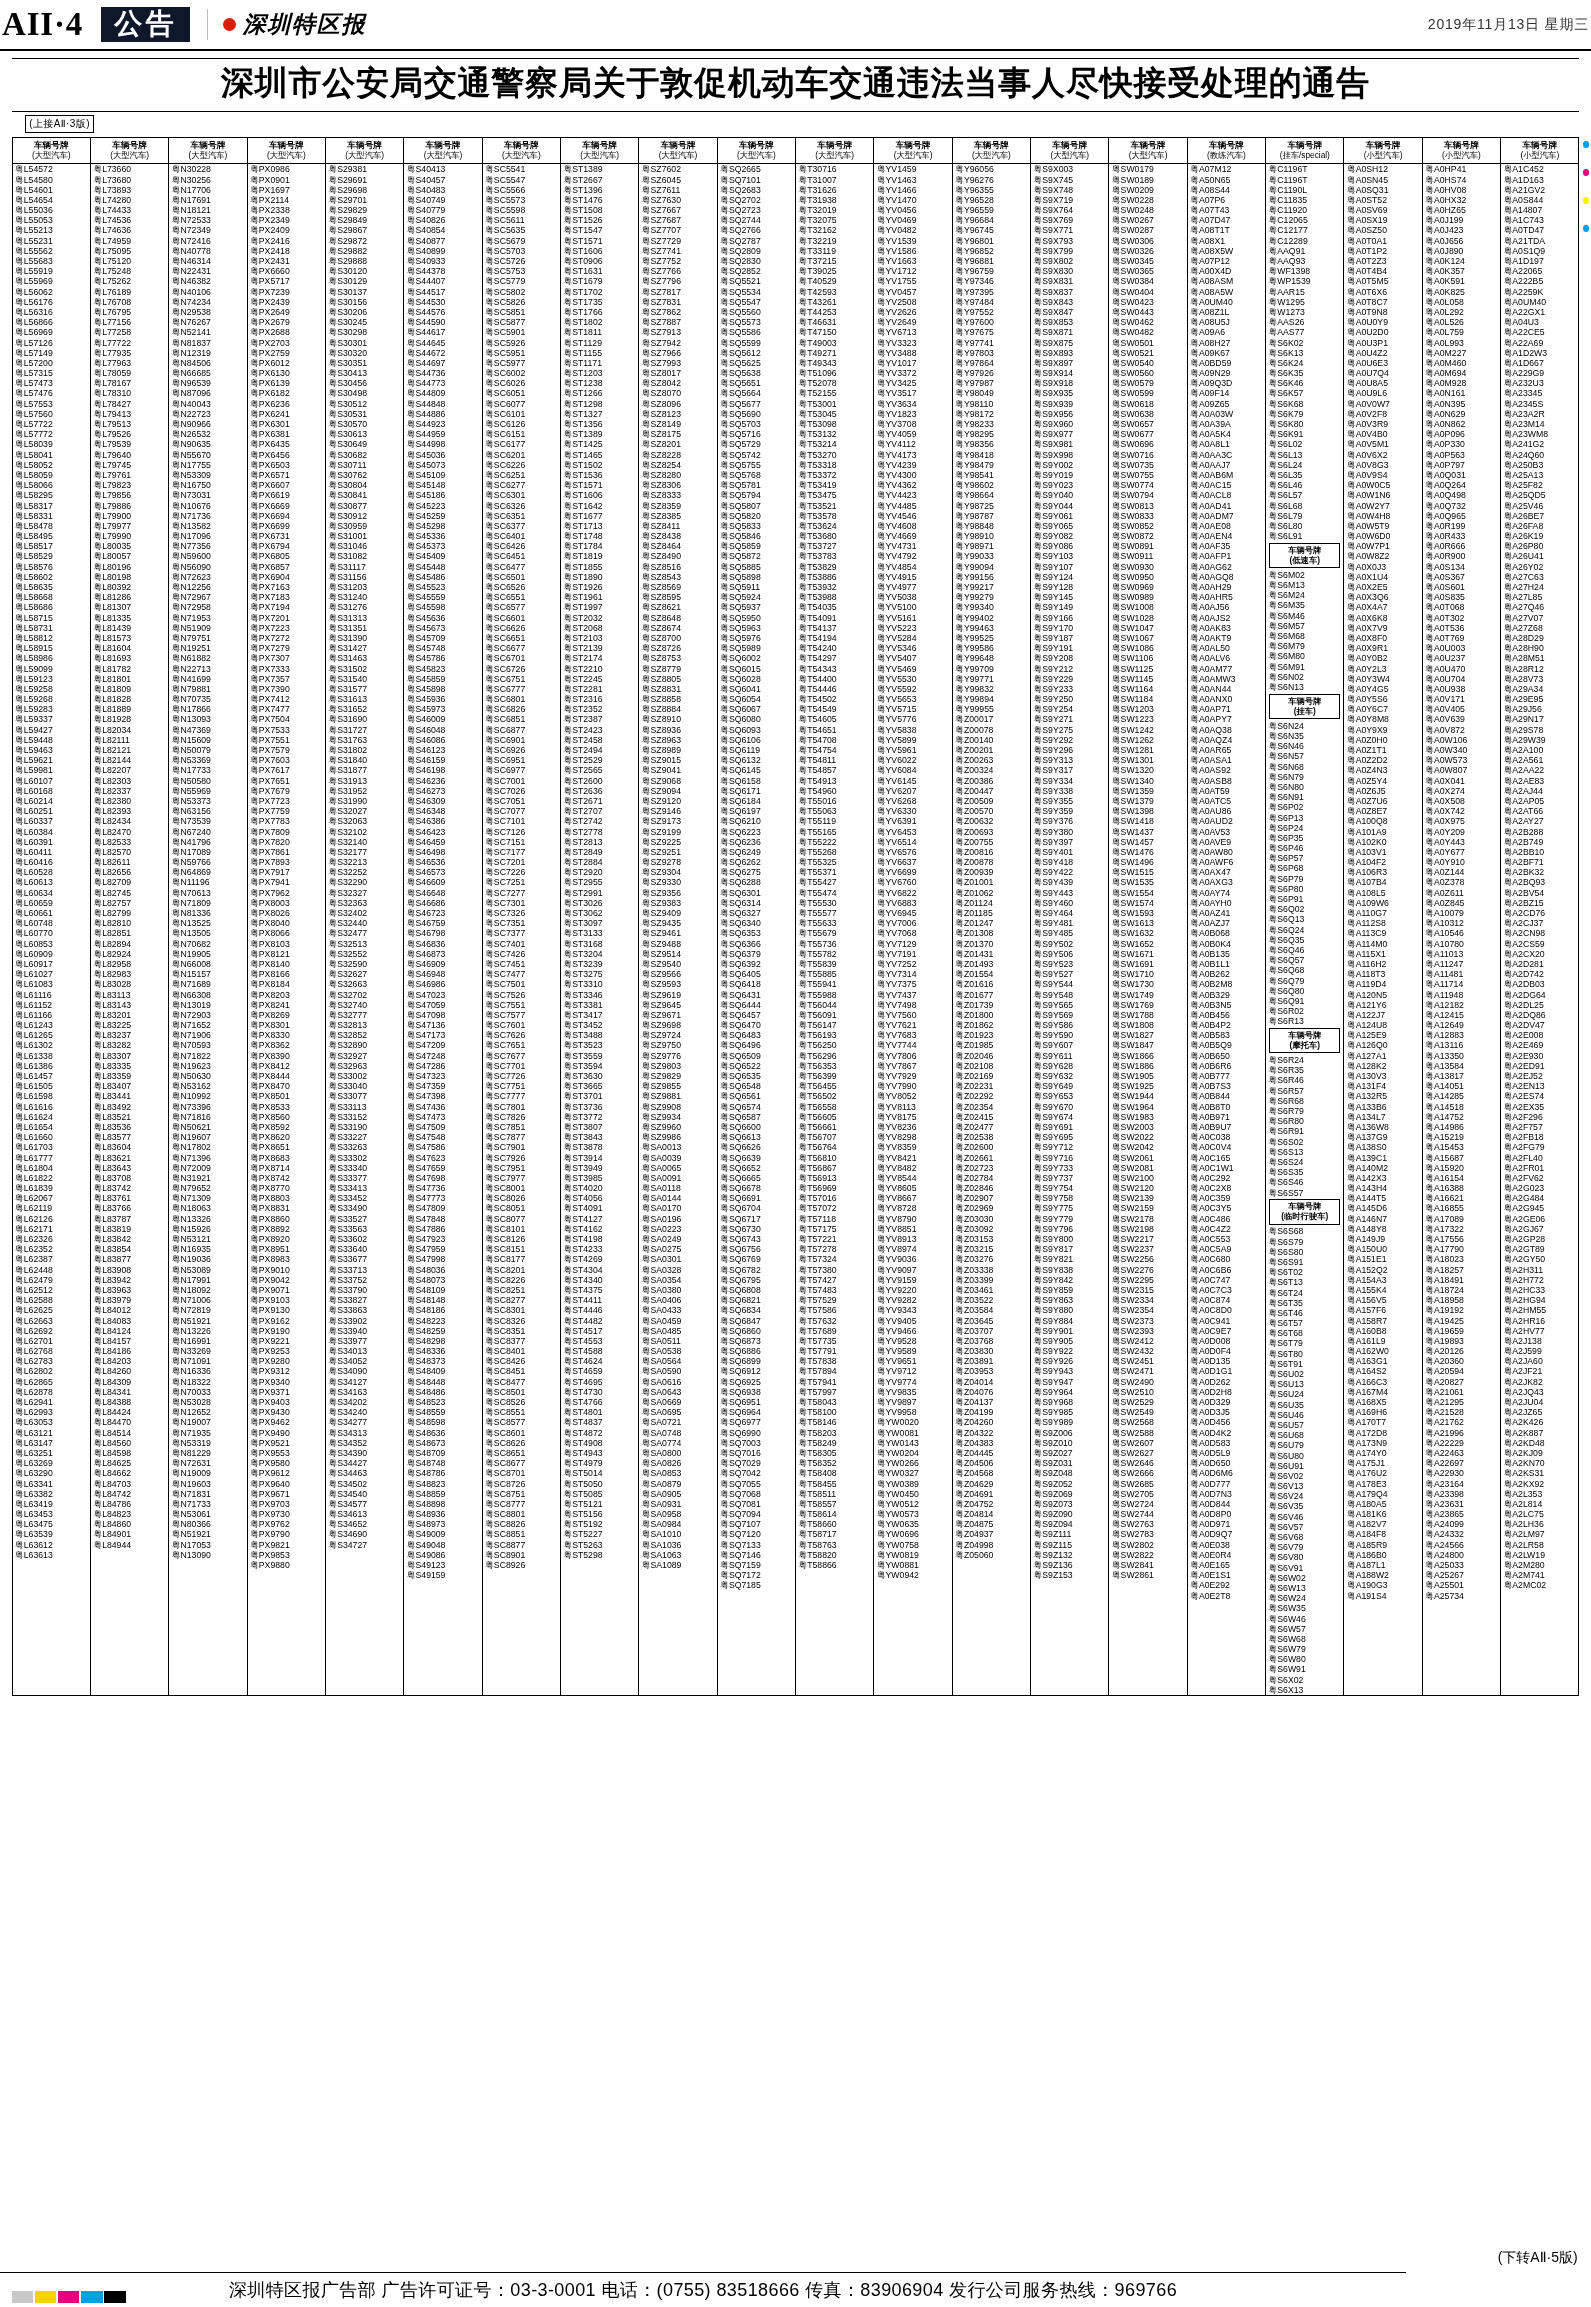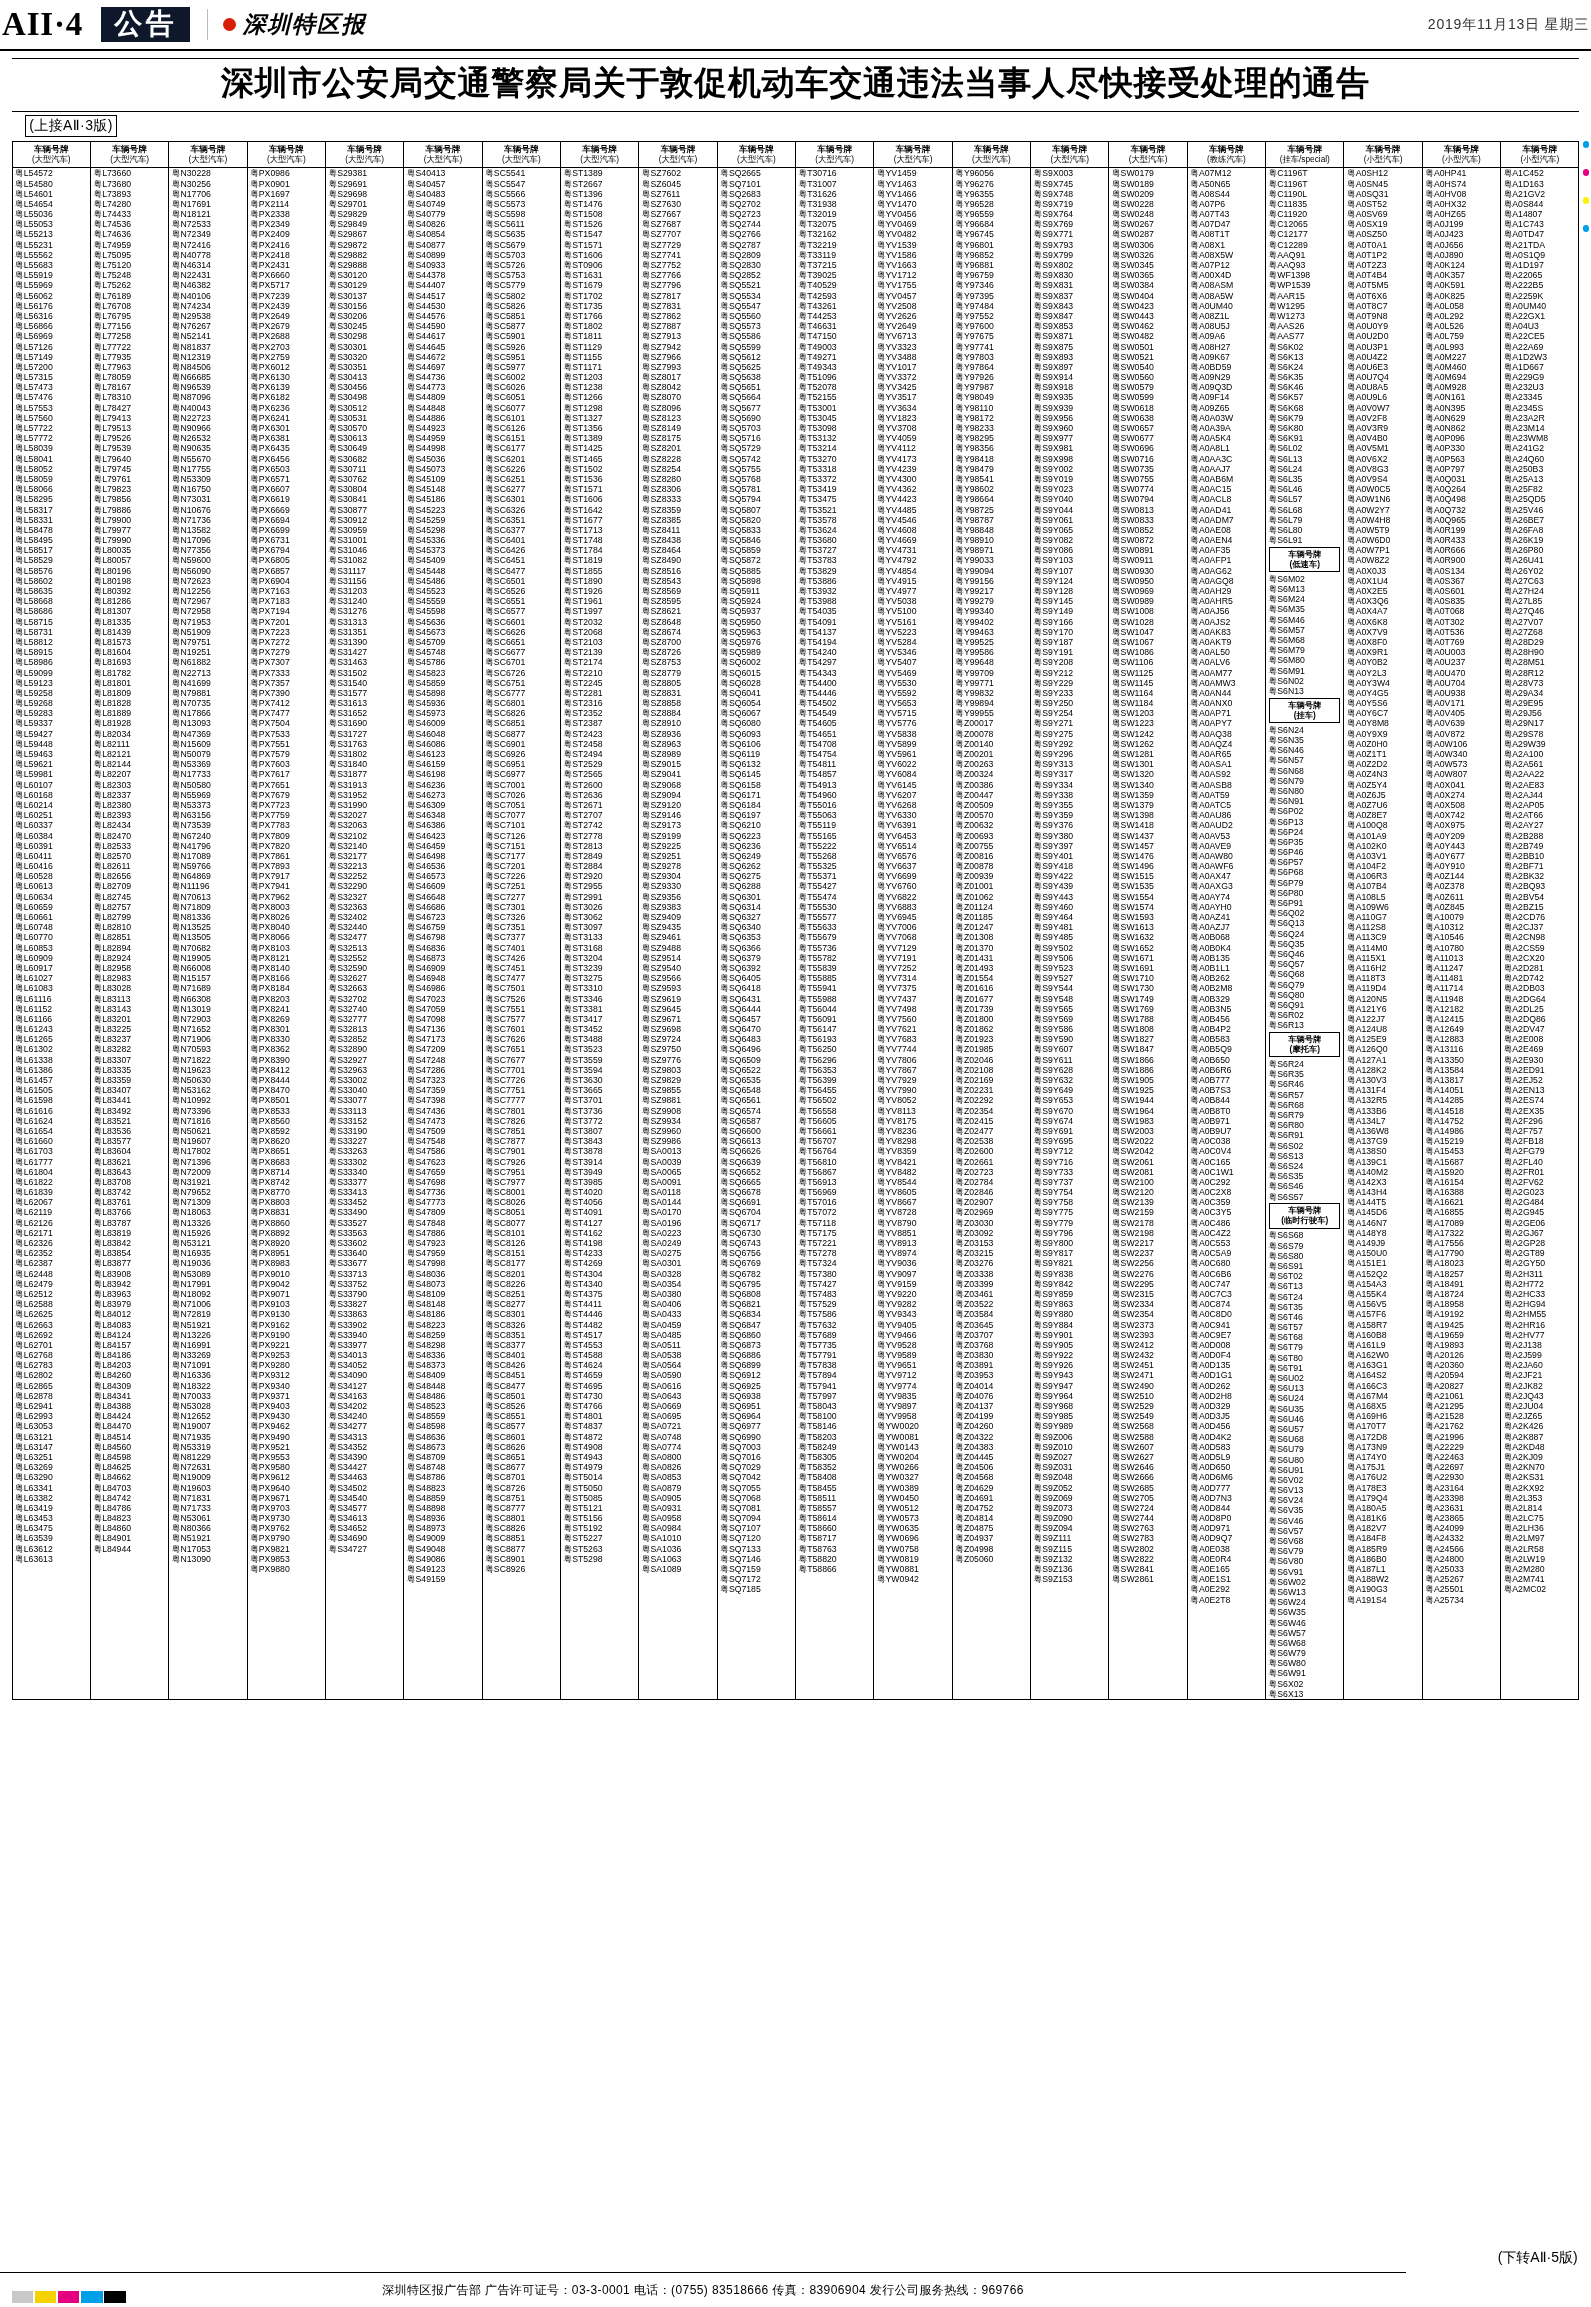--- a/index.html
+++ b/index.html
@@ -71,21 +71,21 @@
     text-align:center;
     font-family:"Liberation Serif", serif;
     font-weight:bold;
     font-size:33px;
     letter-spacing:0.8px;
     line-height:1.18;
     white-space:nowrap;
   }
   .cont-note {
     margin:3.3px 13.3px 1.7px 13.3px;
-    font-size:14px;
+    font-size:10px;
     border:0.8px solid #000;
     display:inline-block;
     padding:0.8px 3.3px;
     letter-spacing:0.4px;
   }
   .cont-wrap { margin-left:11.6px; }
   
   .grid-area {
     margin:2.5px 11.6px 0 11.6px;
     display:flex;
@@ -132,21 +132,21 @@
   .footer {
     position:absolute;
     left:0; bottom:0;
     width:1406px;
     border-top:1.7px solid #000;
     box-sizing:border-box;
     height:35px;
     display:flex;
     align-items:center;
     justify-content:center;
-    font-size:12px;
+    font-size:18px;
     letter-spacing:0.4px;
   }
   .colorbars {
     position:absolute;
     left:11.6px; bottom:4.1px;
     display:flex;
     gap:1.7px;
   }
   .colorbars span { display:block; width:21.5px; height:11.6px; }
   .nextpage {

